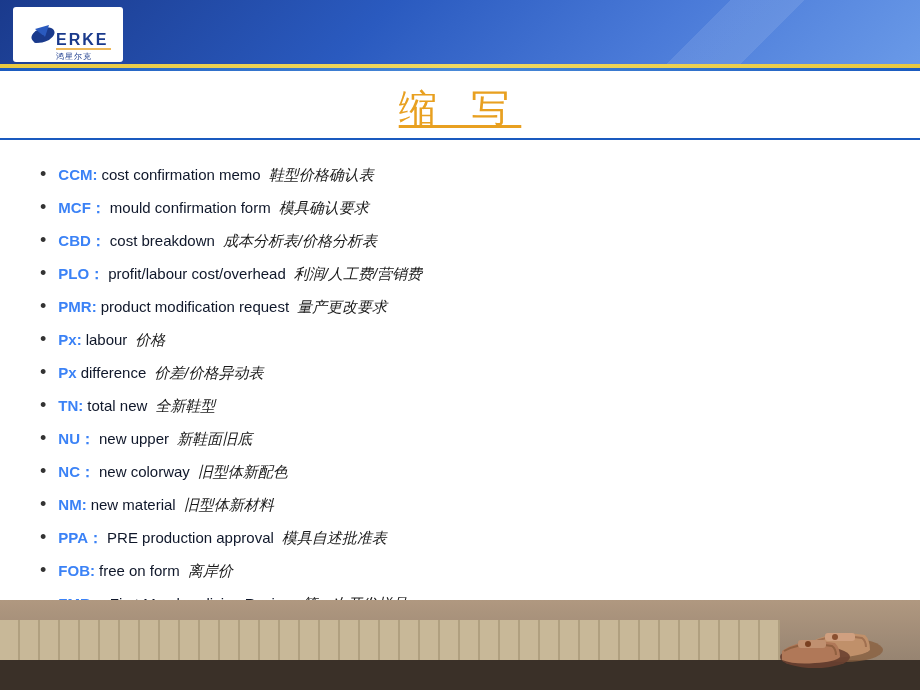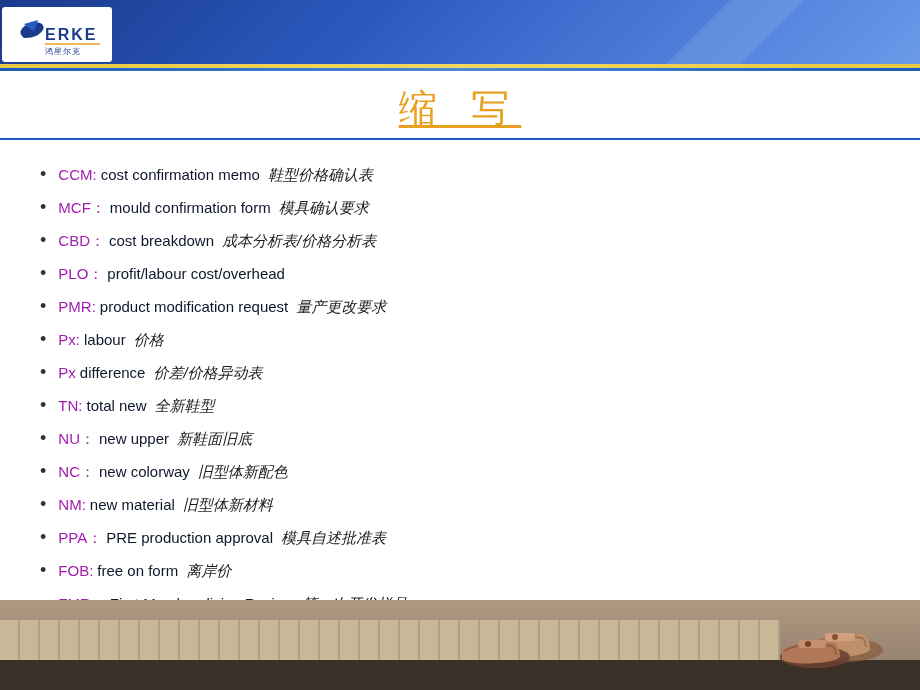--- a/index.html
+++ b/index.html
@@ -40,23 +40,23 @@
       left: 0;
       right: 0;
       height: 4px;
       background: linear-gradient(90deg, #e8c840 0%, #f0d860 50%, #e8c840 100%);
     }
 
     .logo-area {
       width: 110px;
       height: 55px;
       background: #ffffff;
-      margin-left: 2px;
+      margin-left: 13px;
       display: flex;
-      align-items: center;
+      align-items: flex-end;
       justify-content: center;
       border-radius: 3px;
     }
 
     
     .header-stripe {
       position: absolute;
       right: 0;
       top: 0;
       width: 300px;
@@ -115,22 +115,22 @@
     }
 
     .bullet {
       font-size: 18px;
       color: #333;
       margin-right: 12px;
       flex-shrink: 0;
     }
 
     .term-abbr {
-      font-weight: normal;
-      color: #a21caf;
+      font-weight: bold;
+      color: #3b82f6;
       min-width: auto;
       margin-right: 4px;
     }
 
     .term-english {
       color: #0f172a;
       margin-right: 8px;
     }
 
     .term-chinese {
@@ -238,20 +238,21 @@
         <li class="term-item">
           <span class="bullet">•</span>
           <span class="term-abbr">CBD：</span>
           <span class="term-english">cost  breakdown</span>
           <span class="term-chinese">     成本分析表/价格分析表</span>
         </li>
         <li class="term-item">
           <span class="bullet">•</span>
           <span class="term-abbr">PLO：</span>
           <span class="term-english"> profit/labour  cost/overhead</span>
+          <span class="term-chinese">    利润/人工费/营销费</span>
         </li>
         <li class="term-item">
           <span class="bullet">•</span>
           <span class="term-abbr">PMR:</span>
           <span class="term-english">  product modification request</span>
           <span class="term-chinese">   量产更改要求</span>
         </li>
         <li class="term-item">
           <span class="bullet">•</span>
           <span class="term-abbr">Px:</span>

